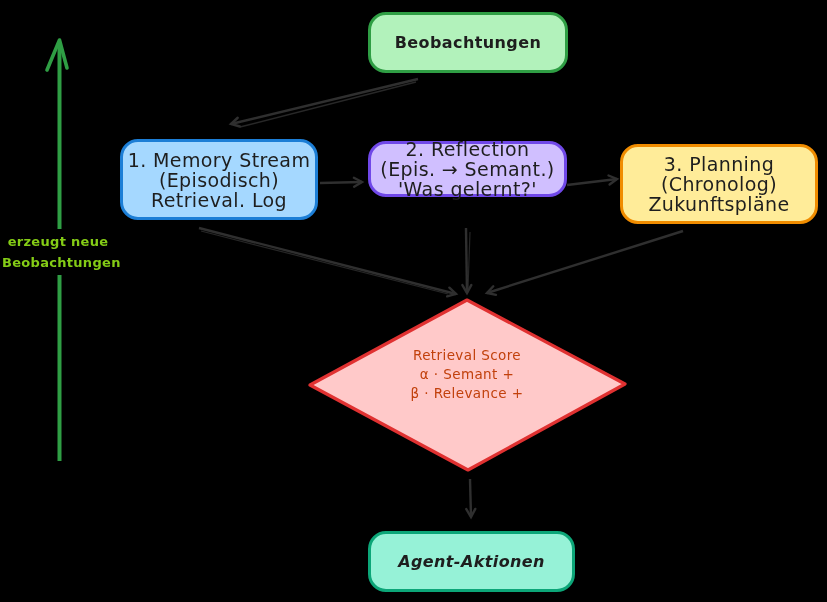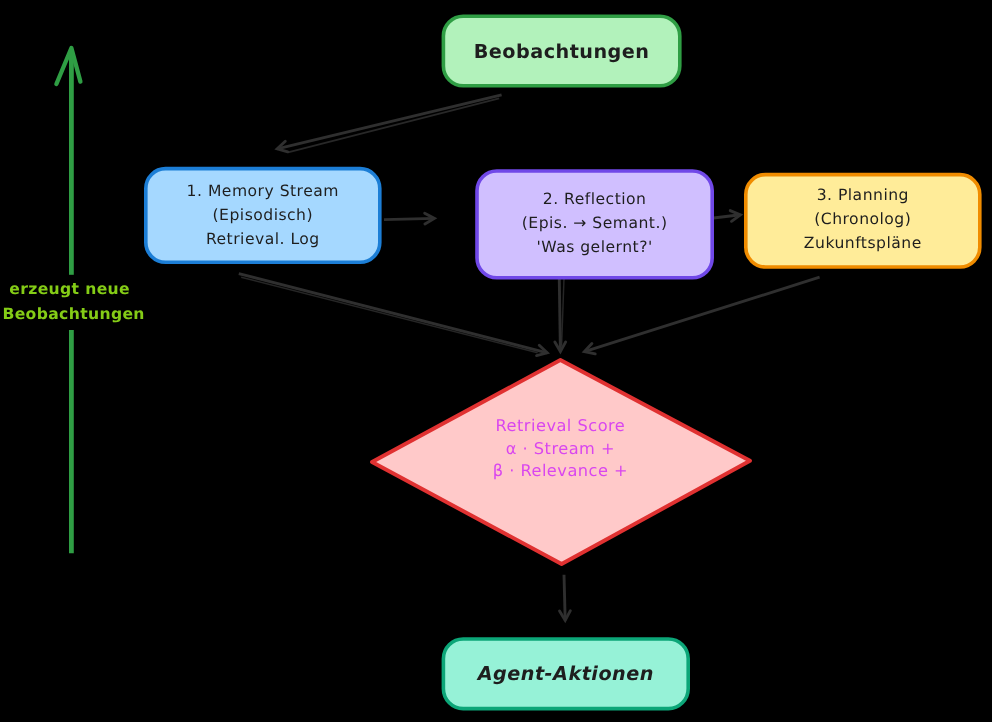--- a/index.html
+++ b/index.html
@@ -27,31 +27,31 @@
     display: flex;
     flex-direction: column;
     justify-content: center;
     align-items: center;
     color: #1e1e1e;
     letter-spacing: 0.4px;
     text-align: center;
     box-sizing: border-box;
   }
   .node .title { font-size: 16px; font-weight: 600; }
-  .node .line  { font-size: 13px; line-height: 20px; white-space: nowrap; text-align: center; }
+  .node .line  { font-size: 19px; line-height: 20px; white-space: nowrap; text-align: center; }
   .node-observations { left: 368px; top: 12px;  width: 200px; height: 61px; background: #b2f2bb; border-color: #2f9e44; }
   .node-memory       { left: 120px; top: 139px; width: 198px; height: 81px; background: #a5d8ff; border-color: #1c7ed6; }
-  .node-reflection   { left: 368px; top: 141px; width: 199px; height: 92px; background: #d0bfff; border-color: #7048e8; margin-left: 28px; }
+  .node-reflection   { left: 368px; top: 141px; width: 199px; height: 56px; background: #d0bfff; border-color: #7048e8; }
   .node-planning     { left: 620px; top: 144px; width: 198px; height: 80px; background: #ffec99; border-color: #f08c00; }
   .node-agent        { left: 368px; top: 531px; width: 207px; height: 61px; background: #96f2d7; border-color: #0ca678; font-style: italic; }
   .diamond-label {
     position: absolute; z-index: 2;
     left: 352px; top: 346px; width: 230px;
     text-align: center;
-    color: #d946ef;
+    color: #c2410c;
     font-size: 13.5px; line-height: 19px;
     letter-spacing: 0.4px;
   }
   .feedback-label {
     position: absolute; z-index: 2;
     left: 2px; top: 229px; width: 112px;
     padding: 2px 0;
     background: #000000;
     text-align: center;
     color: #84cc16;
@@ -130,21 +130,21 @@
   </div>
 
   <div class="node node-planning">
     <div class="line">3. Planning</div>
     <div class="line">(Chronolog)</div>
     <div class="line">Zukunftspläne</div>
   </div>
 
   <div class="diamond-label">
     <div>Retrieval Score</div>
-    <div>α · Stream +</div>
+    <div>α · Semant +</div>
     <div>β · Relevance +</div>
   </div>
 
   <div class="node node-agent">
     <div class="title">Agent-Aktionen</div>
   </div>
 
   <div class="feedback-label">
     <div>erzeugt neue</div>
     <div>Beobachtungen</div>

